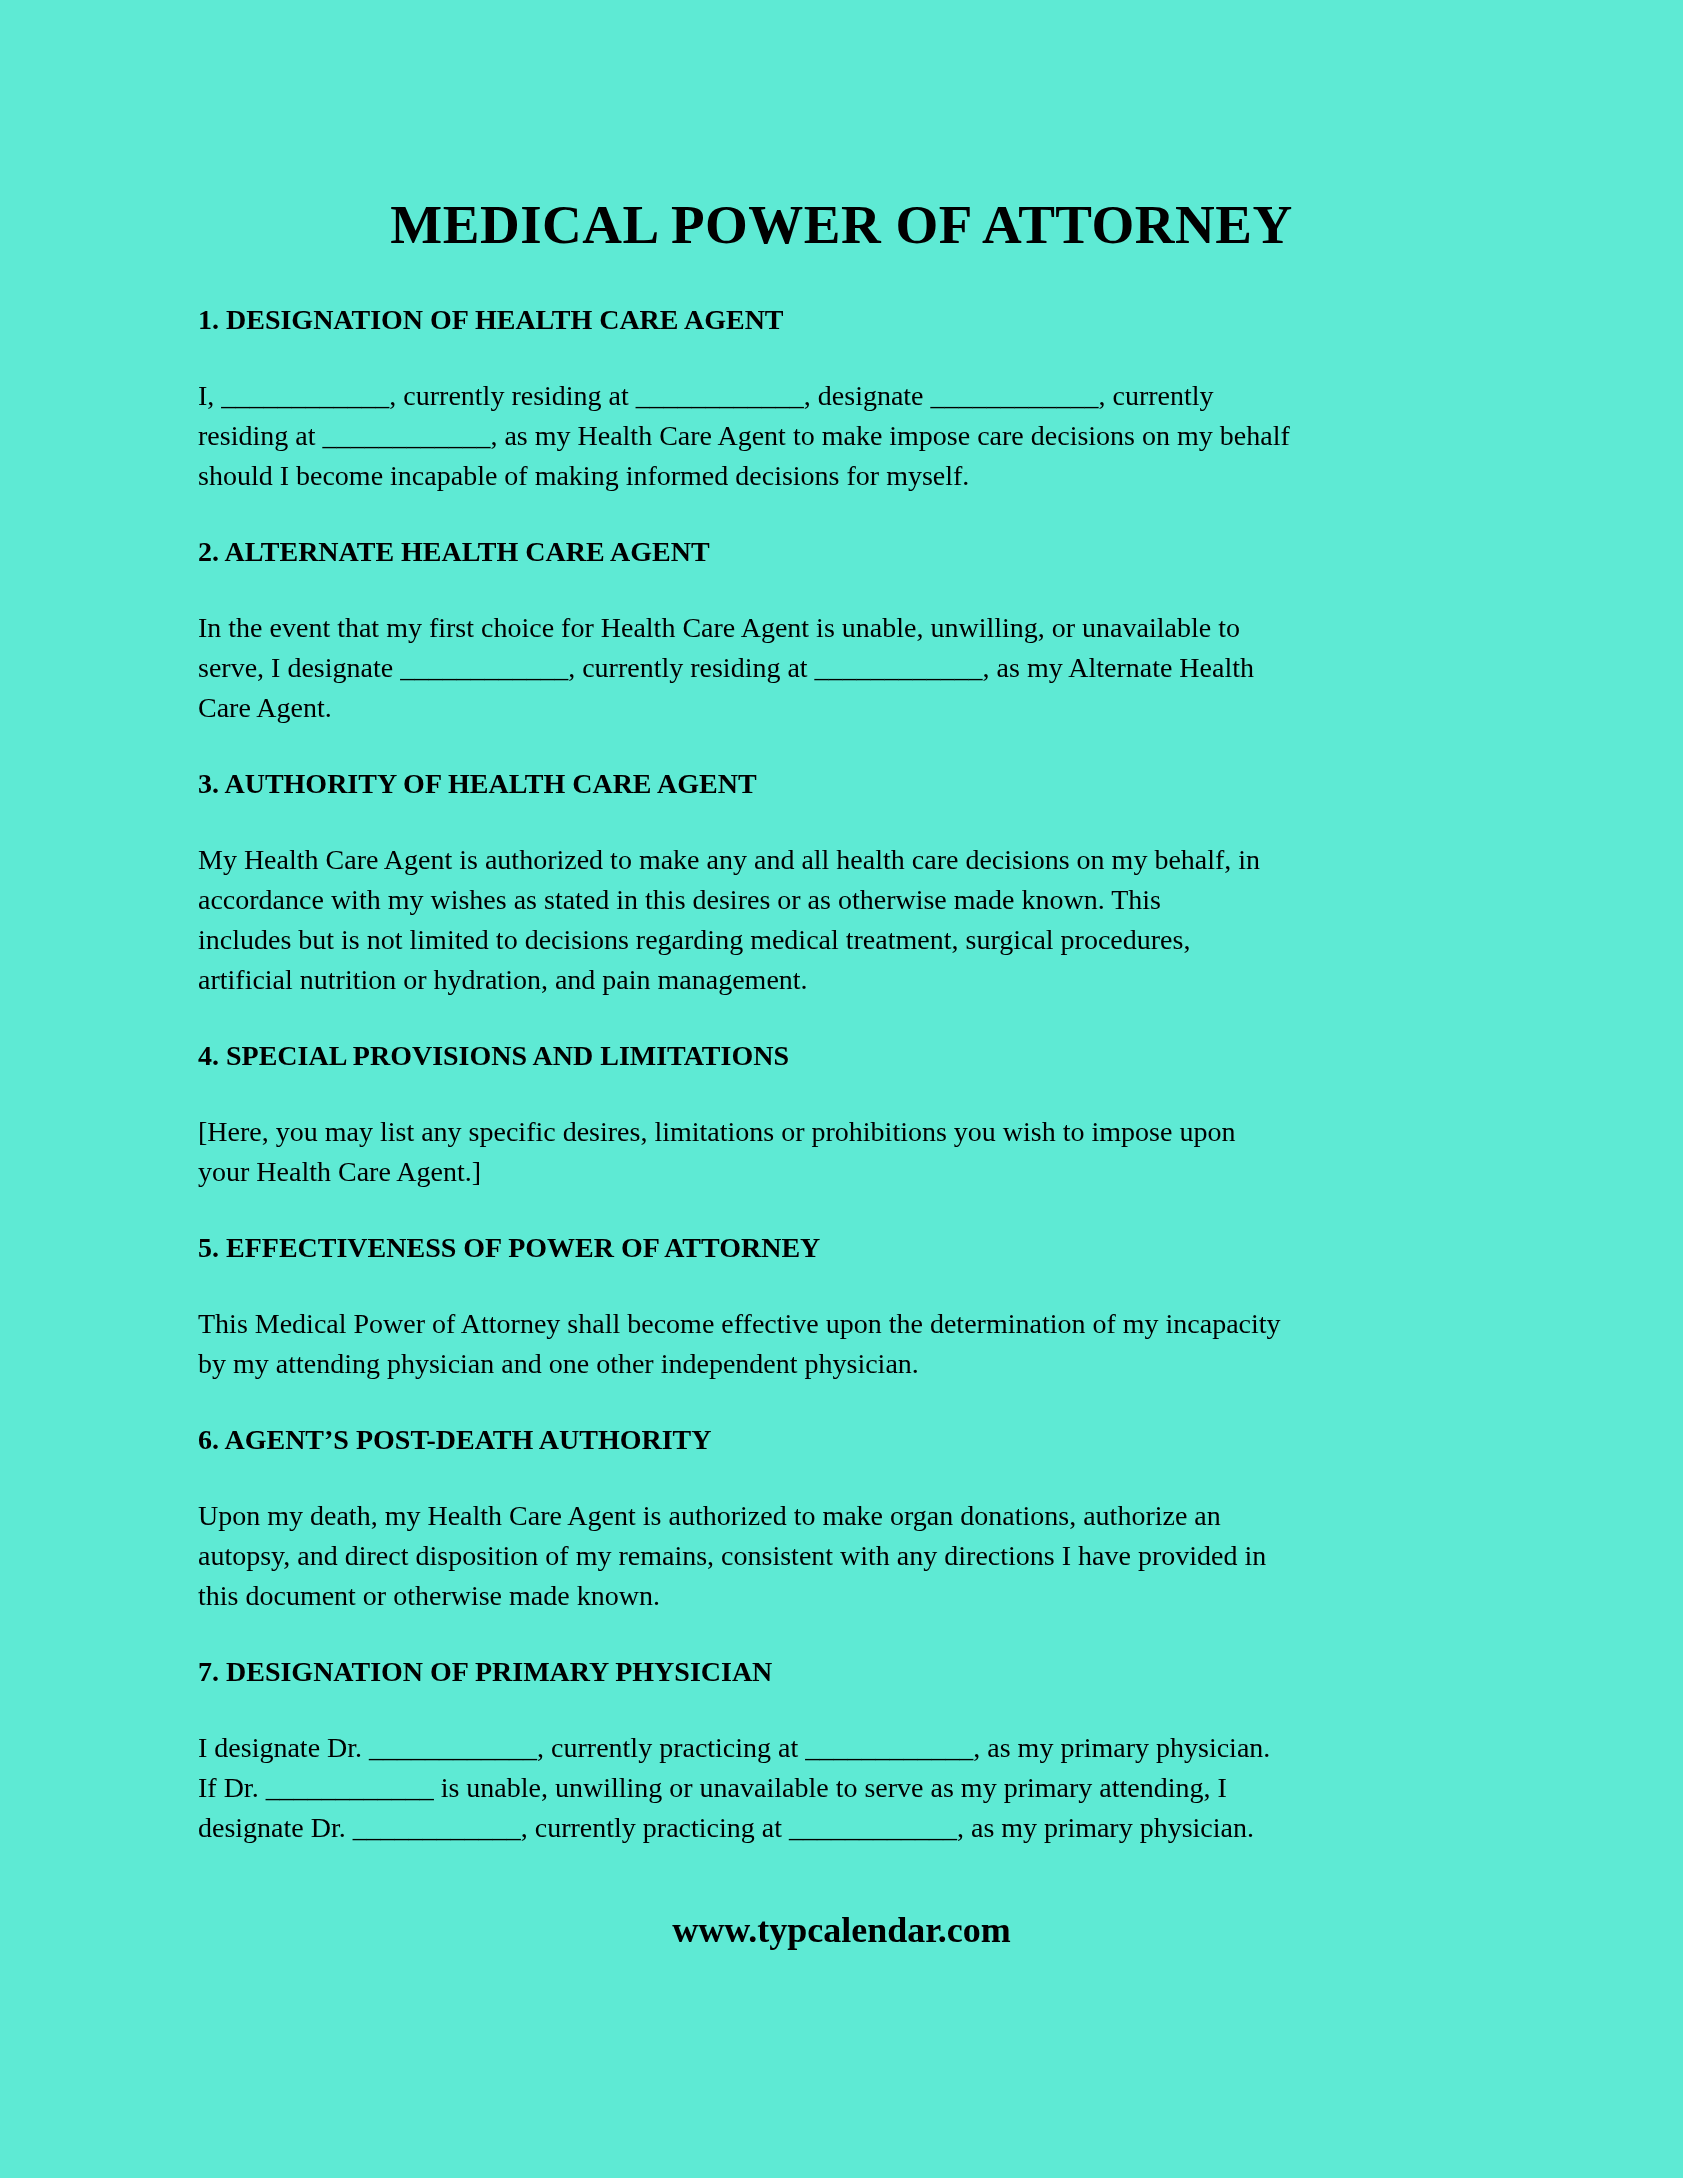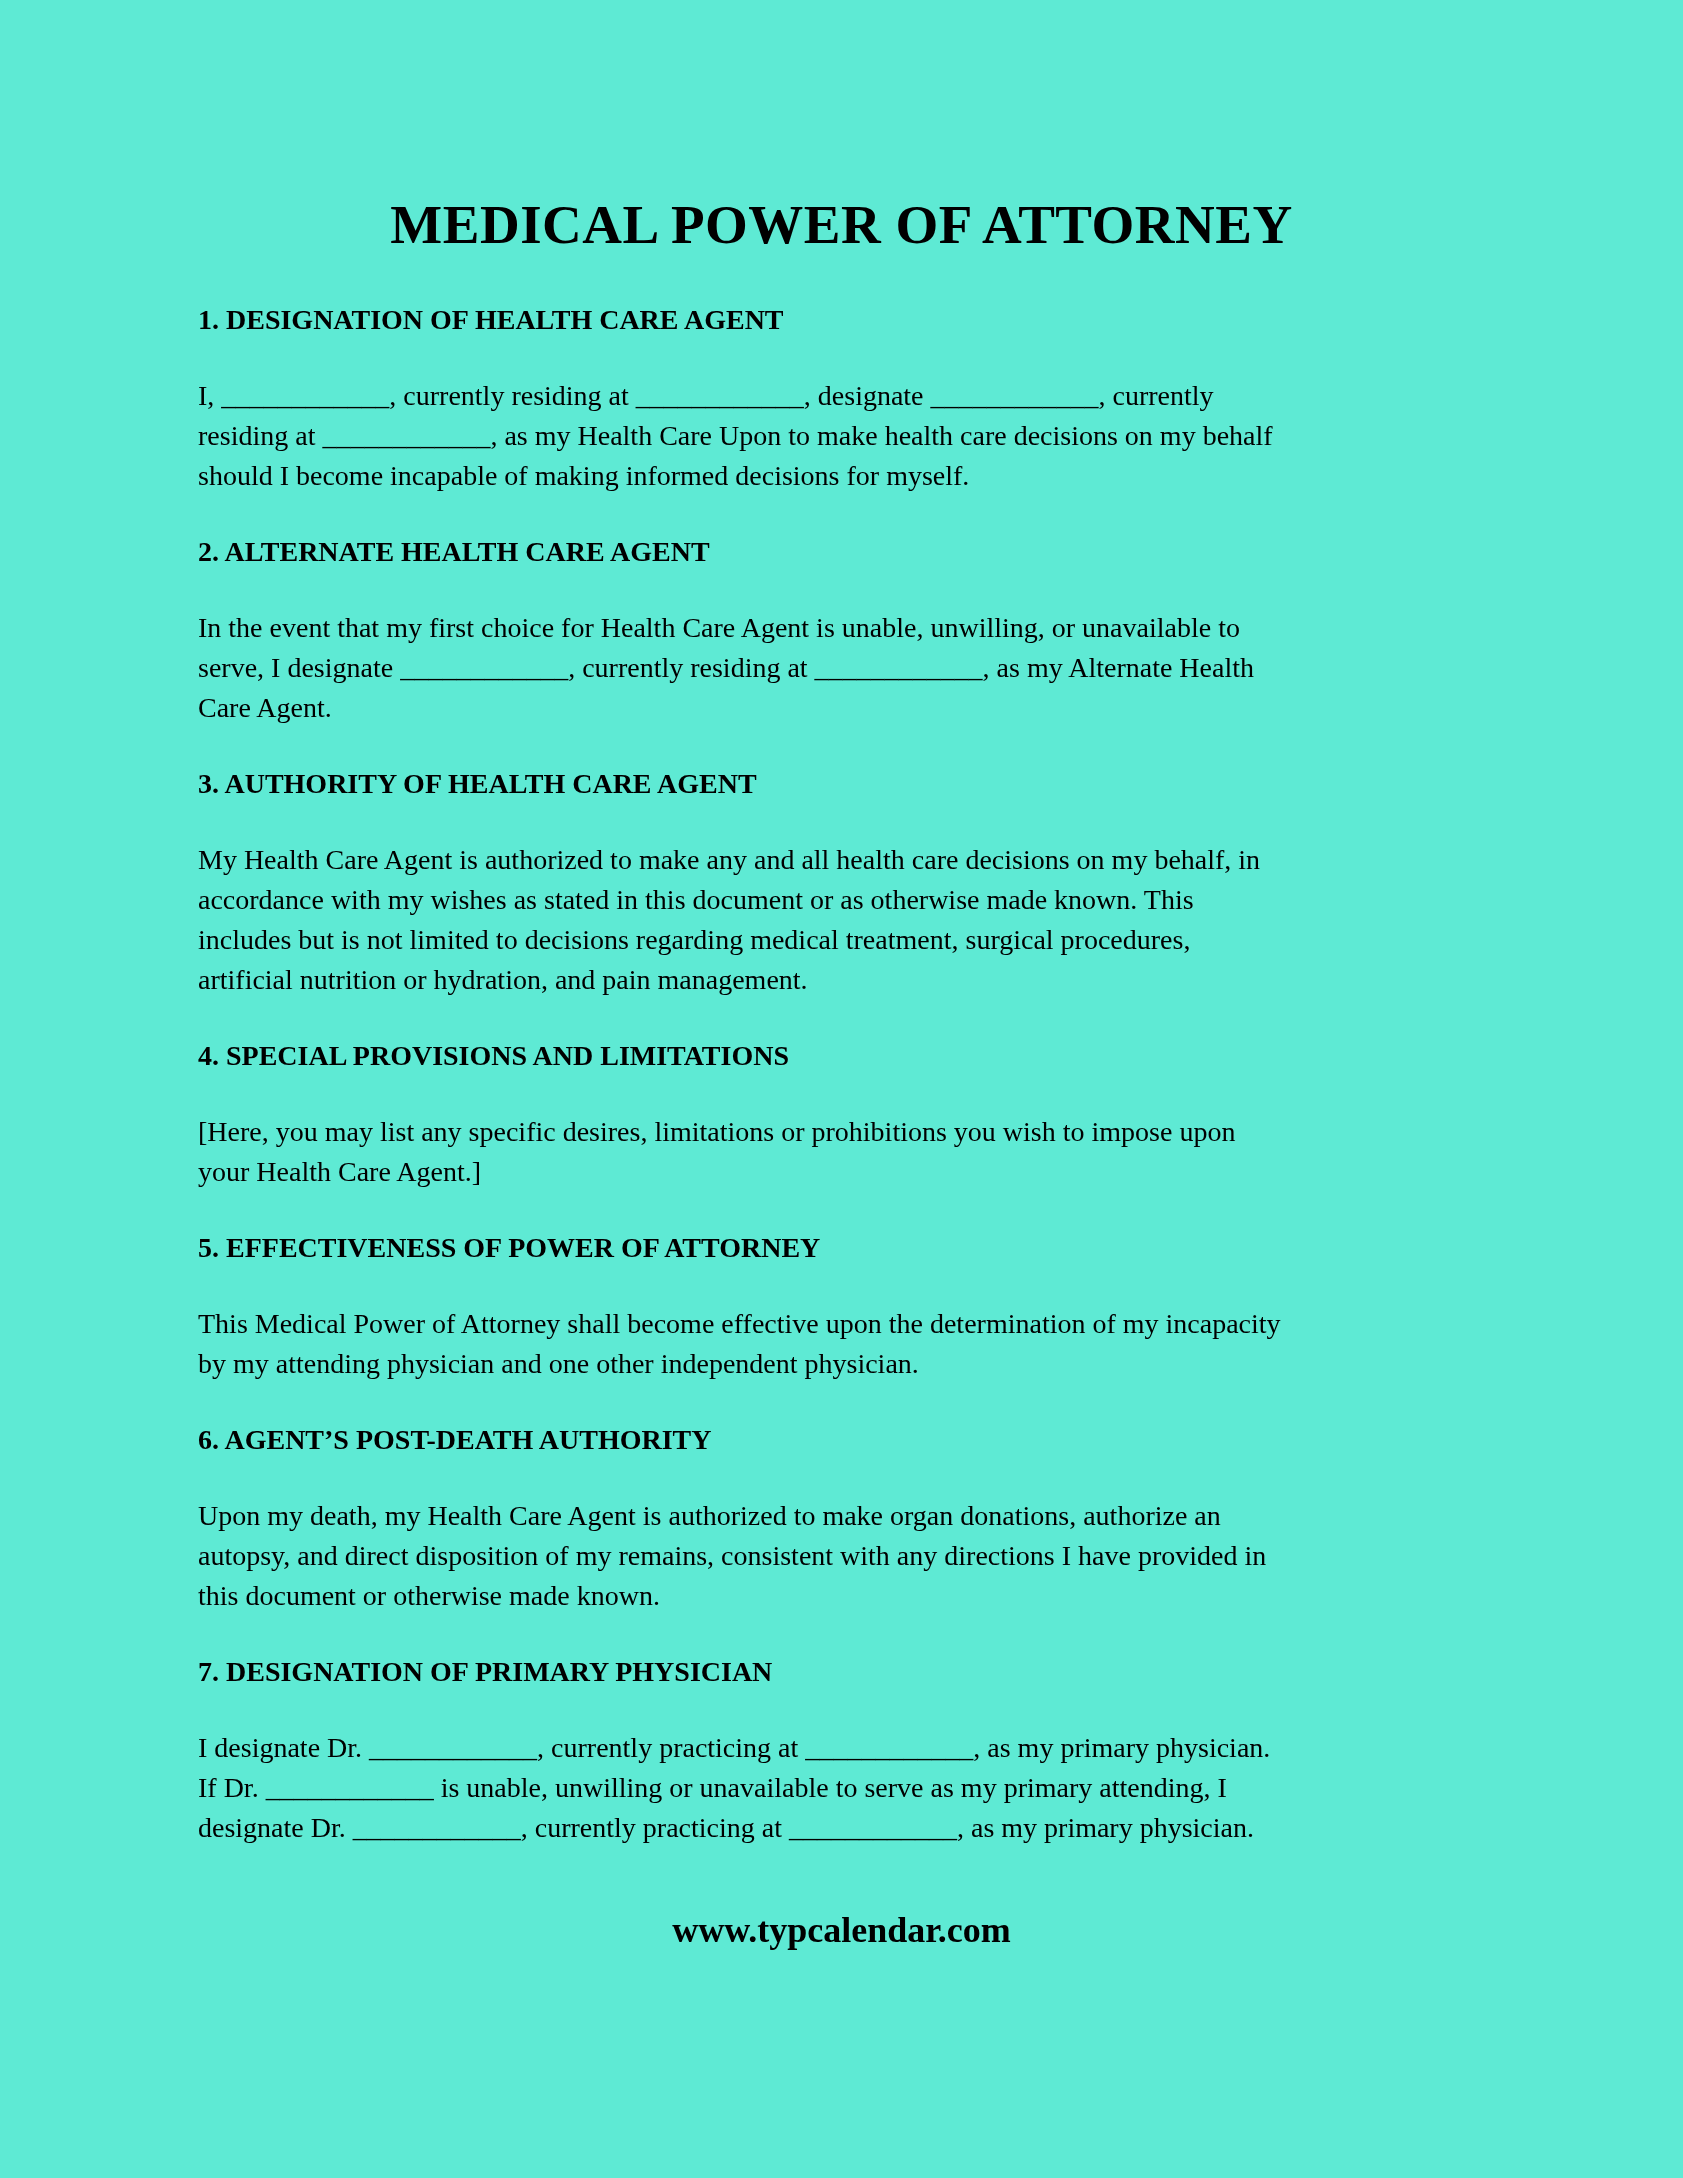--- a/index.html
+++ b/index.html
@@ -57,39 +57,39 @@
 <body>
 
 <div class="page">
 
   <div class="doc-title">MEDICAL POWER OF ATTORNEY</div>
 
   <div class="section section-1">
     <div class="sec-heading">1. DESIGNATION OF HEALTH CARE AGENT</div>
     <div class="para">
       <div class="line">I, ____________, currently residing at ____________, designate ____________, currently</div>
-      <div class="line">residing at ____________, as my Health Care Upon to make health care decisions on my behalf</div>
+      <div class="line">residing at ____________, as my Health Care Agent to make impose care decisions on my behalf</div>
       <div class="line">should I become incapable of making informed decisions for myself.</div>
     </div>
   </div>
 
   <div class="section section-2">
     <div class="sec-heading">2. ALTERNATE HEALTH CARE AGENT</div>
     <div class="para">
       <div class="line">In the event that my first choice for Health Care Agent is unable, unwilling, or unavailable to</div>
       <div class="line">serve, I designate ____________, currently residing at ____________, as my Alternate Health</div>
       <div class="line">Care Agent.</div>
     </div>
   </div>
 
   <div class="section section-3">
     <div class="sec-heading">3. AUTHORITY OF HEALTH CARE AGENT</div>
     <div class="para">
       <div class="line">My Health Care Agent is authorized to make any and all health care decisions on my behalf, in</div>
-      <div class="line">accordance with my wishes as stated in this document or as otherwise made known. This</div>
+      <div class="line">accordance with my wishes as stated in this desires or as otherwise made known. This</div>
       <div class="line">includes but is not limited to decisions regarding medical treatment, surgical procedures,</div>
       <div class="line">artificial nutrition or hydration, and pain management.</div>
     </div>
   </div>
 
   <div class="section section-4">
     <div class="sec-heading">4. SPECIAL PROVISIONS AND LIMITATIONS</div>
     <div class="para">
       <div class="line">[Here, you may list any specific desires, limitations or prohibitions you wish to impose upon</div>
       <div class="line">your Health Care Agent.]</div>

